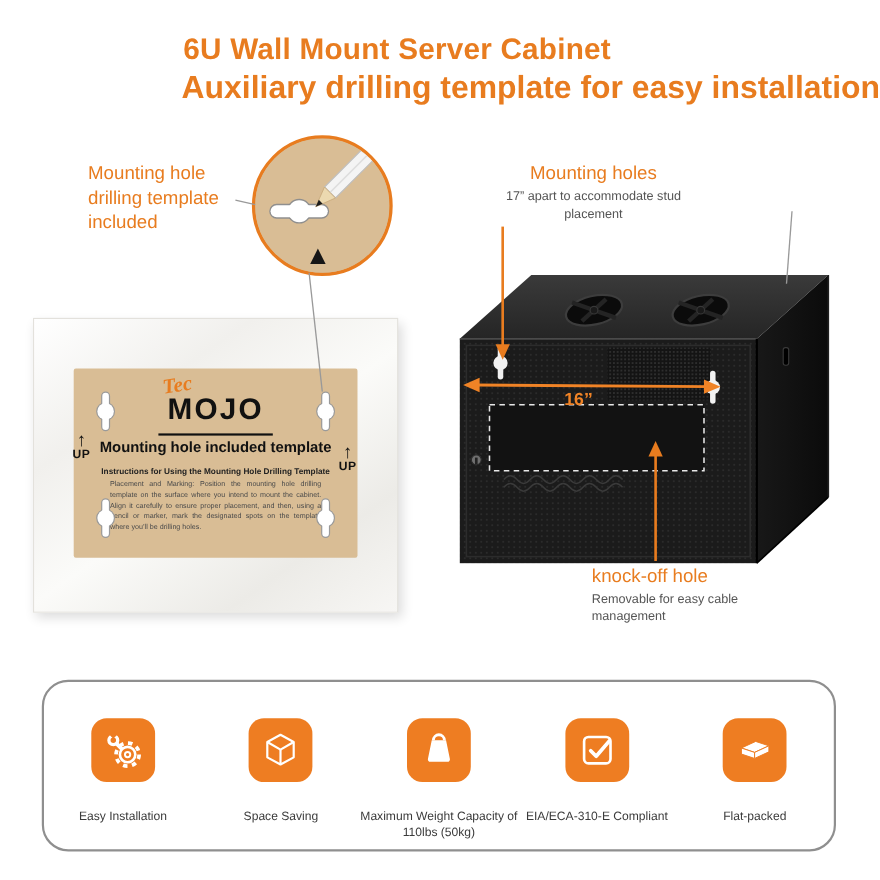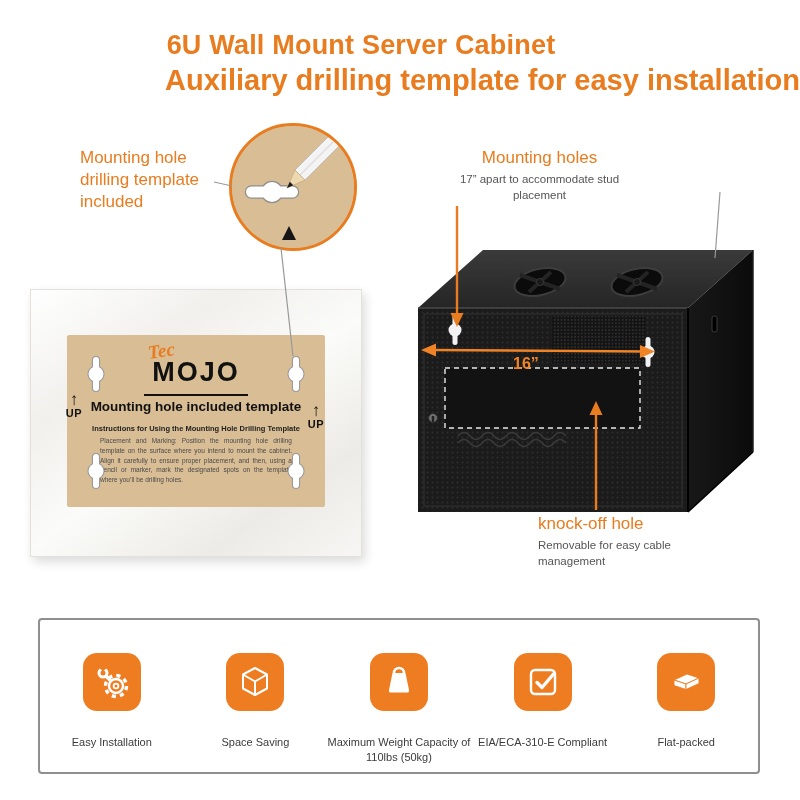--- a/index.html
+++ b/index.html
@@ -44,21 +44,21 @@
   
   .co-title{font-size:17px;color:#e87c1f;}
   .co-desc{margin-top:4px;font-size:11.5px;line-height:1.35;color:#555;}
   .co-mounting{position:absolute;left:452px;top:148px;width:175px;z-index:6;text-align:center;}
   .co-side{position:absolute;left:686px;top:148px;width:90px;z-index:6;}
   .co-knockoff{position:absolute;left:538px;top:514px;width:150px;z-index:6;}
   
   .overlay{position:absolute;left:0;top:0;z-index:5;pointer-events:none;}
   
   .features{position:absolute;left:38px;top:618px;width:722px;height:156px;box-sizing:border-box;
-            border:2px solid #8f8f8f;border-radius:4px;display:flex;align-items:flex-start;
+            border:2px solid #8f8f8f;border-radius:24px;display:flex;align-items:flex-start;
             justify-content:space-evenly;padding-top:33px;}
   .feature{display:flex;flex-direction:column;align-items:center;width:148px;}
   .icon-box{width:58px;height:58px;border-radius:14px;background:#ee7d22;
             display:flex;align-items:center;justify-content:center;}
   .feature-label{margin-top:24px;font-size:11px;line-height:1.35;color:#3b3b3b;text-align:center;}
 </style>
 </head>
 <body>
 
 <div class="page">

